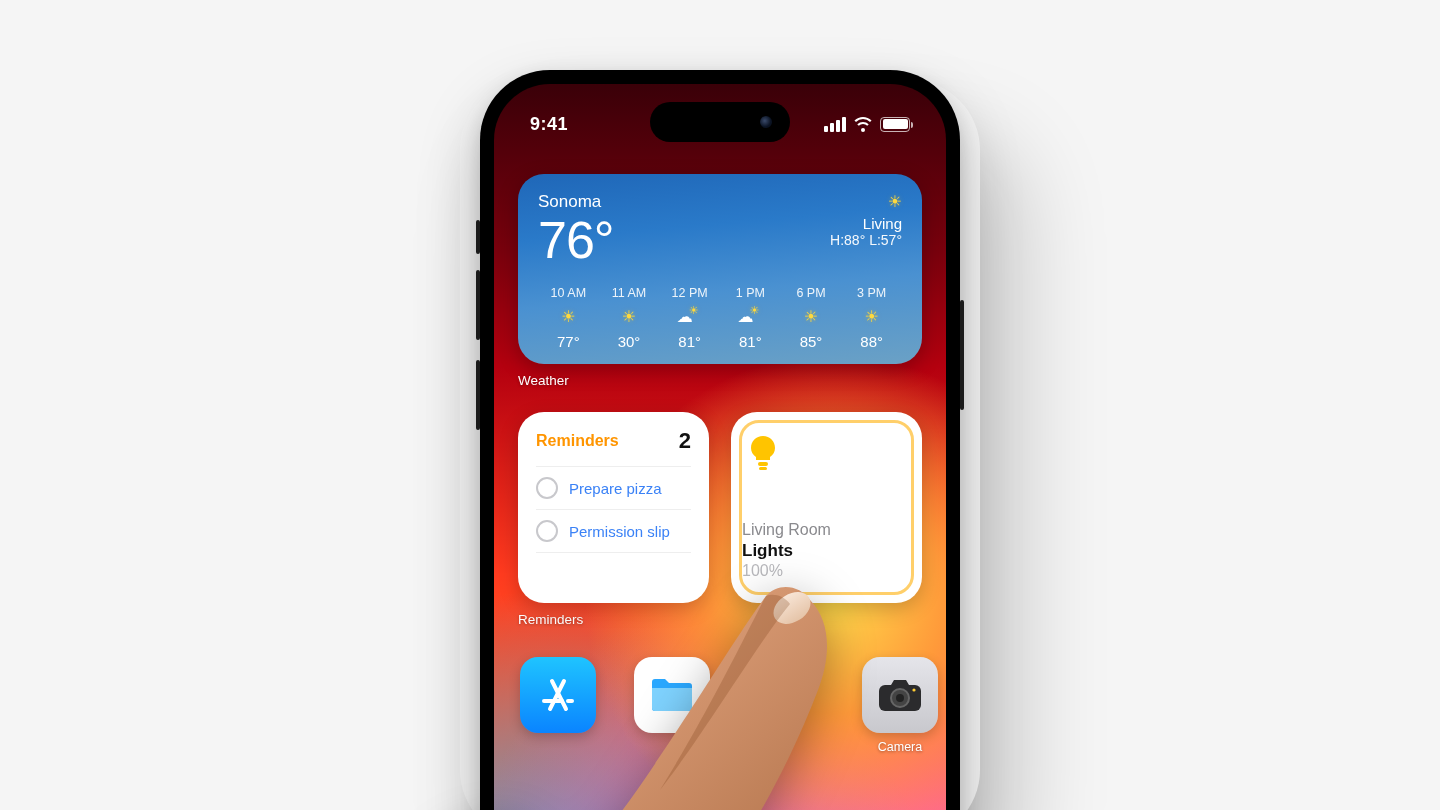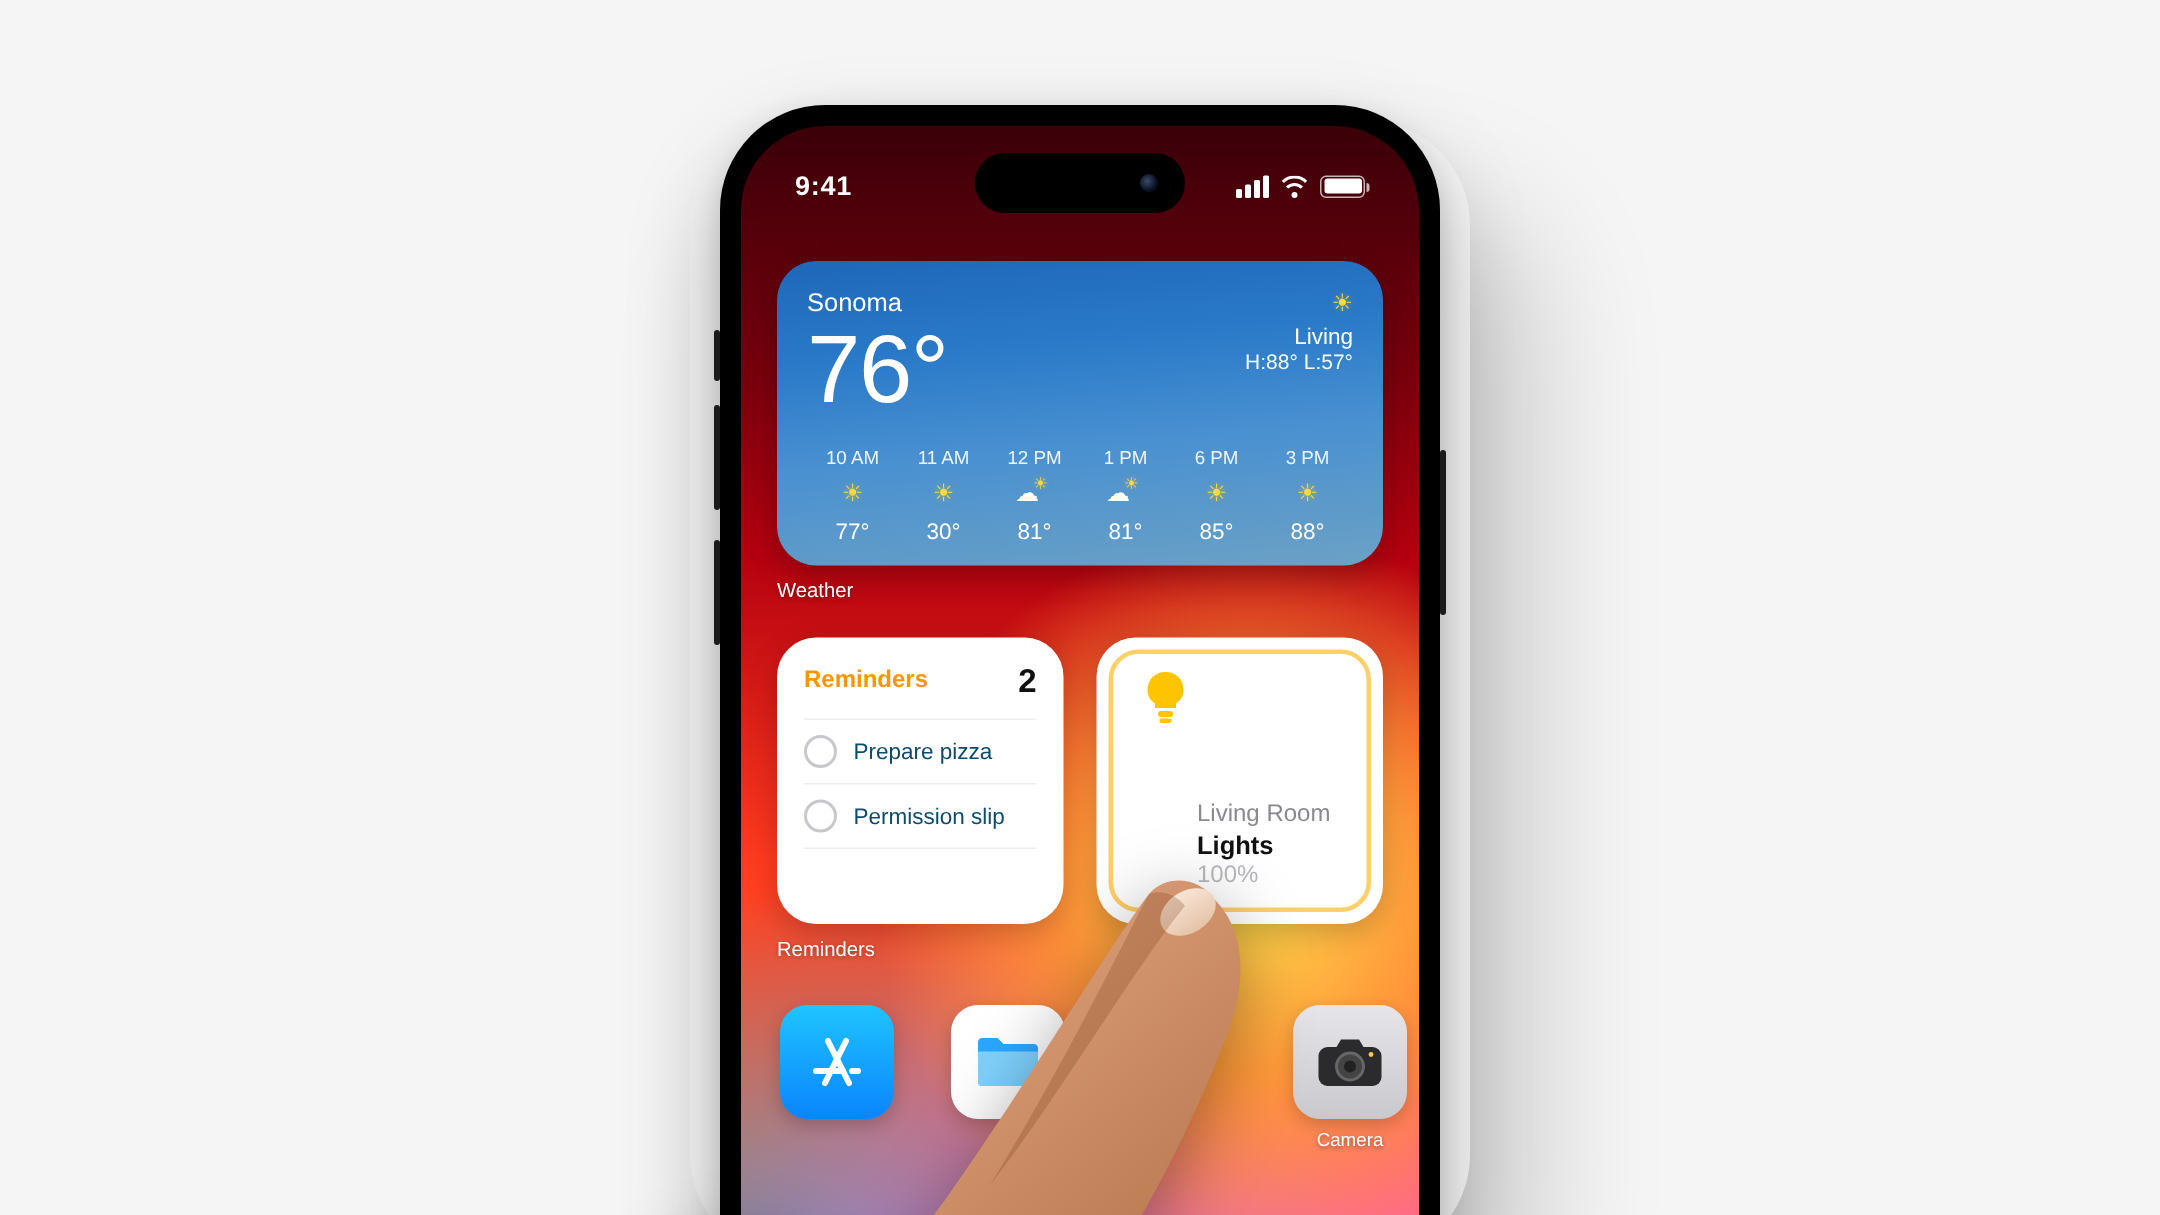--- a/index.html
+++ b/index.html
@@ -83,21 +83,21 @@
   
   .weather {
     background: linear-gradient(175deg, #1f67b8 0%, #2a7ac9 30%, #4a91d1 60%, #6ba1c5 100%);
     border-radius: 26px;
     padding: 18px 20px 14px;
     color:#fff;
     box-shadow: 0 6px 20px rgba(0,0,0,.25);
   }
   .w-head { display:flex; justify-content:space-between; align-items:flex-start; }
   .w-loc { font-size:17px; font-weight:500; }
-  .w-temp { font-size:64px; font-weight:300; line-height:1; margin-top:2px; letter-spacing:-1px;}
+  .w-temp { font-size:52px; font-weight:300; line-height:1; margin-top:2px; letter-spacing:-1px;}
   .w-cond { text-align:right; font-size:15px; }
   .w-cond .sun { display:block; text-align:right; margin-bottom:4px; font-size:16px;}
   .w-hl { font-size:14px; opacity:.95;}
   .w-hours { display:flex; justify-content:space-between; margin-top:20px; }
   .w-hour { text-align:center; font-size:13px; flex:1;}
   .w-hour .t { opacity:.9; font-size:12.5px;}
   .w-hour .ic { margin:7px 0; font-size:16px; }
   .w-hour .d { font-size:15px; font-weight:500;}
   .sun-ic { color:#ffd93d; text-shadow:0 0 4px rgba(255,200,0,.5);}
 
@@ -106,28 +106,28 @@
   
   .row { display:flex; gap:22px; margin-top:24px; }
   .small-widget {
     flex:1; aspect-ratio:1; background:#fff; border-radius:26px;
     padding:16px 18px; position:relative;
     box-shadow: 0 6px 20px rgba(0,0,0,.2);
   }
   .rem-head { display:flex; justify-content:space-between; align-items:center; margin-bottom:12px;}
   .rem-title { color:#ff9500; font-weight:700; font-size:16px;}
   .rem-count { font-weight:800; font-size:22px; color:#111;}
-  .rem-item { display:flex; align-items:center; gap:11px; padding:10px 0; border-top:1px solid #eee; font-size:15px; color:#0c4a6e;}
+  .rem-item { display:flex; align-items:center; gap:11px; padding:10px 0; border-top:1px solid #eee; font-size:15px; color:#3b82f6;}
   .rem-item:last-child{border-bottom:1px solid #eee;}
   .rem-circle { width:22px; height:22px; border:2px solid #c8c8cc; border-radius:50%; flex-shrink:0;}
 
   .home-widget { background:#fff; }
   .home-inner {
     position:absolute; inset:8px; border:3.5px solid #ffcf6a; border-radius:20px;
-    padding:12px 14px; display:flex; flex-direction:row;
+    padding:12px 0; display:flex; flex-direction:column;
   }
   .bulb-wrap { width:42px; height:42px; display:flex; align-items:center; justify-content:center;}
   .bulb { color:#ffc400; font-size:30px; }
   .home-text { margin-top:auto; }
   .home-room { color:#8a8a8e; font-size:16px; }
   .home-name { color:#111; font-weight:700; font-size:17px; margin-top:2px;}
   .home-pct  { color:#b8b8bc; font-size:16px; margin-top:1px;}
 
   .col { flex:1; display:flex; flex-direction:column;}
 

